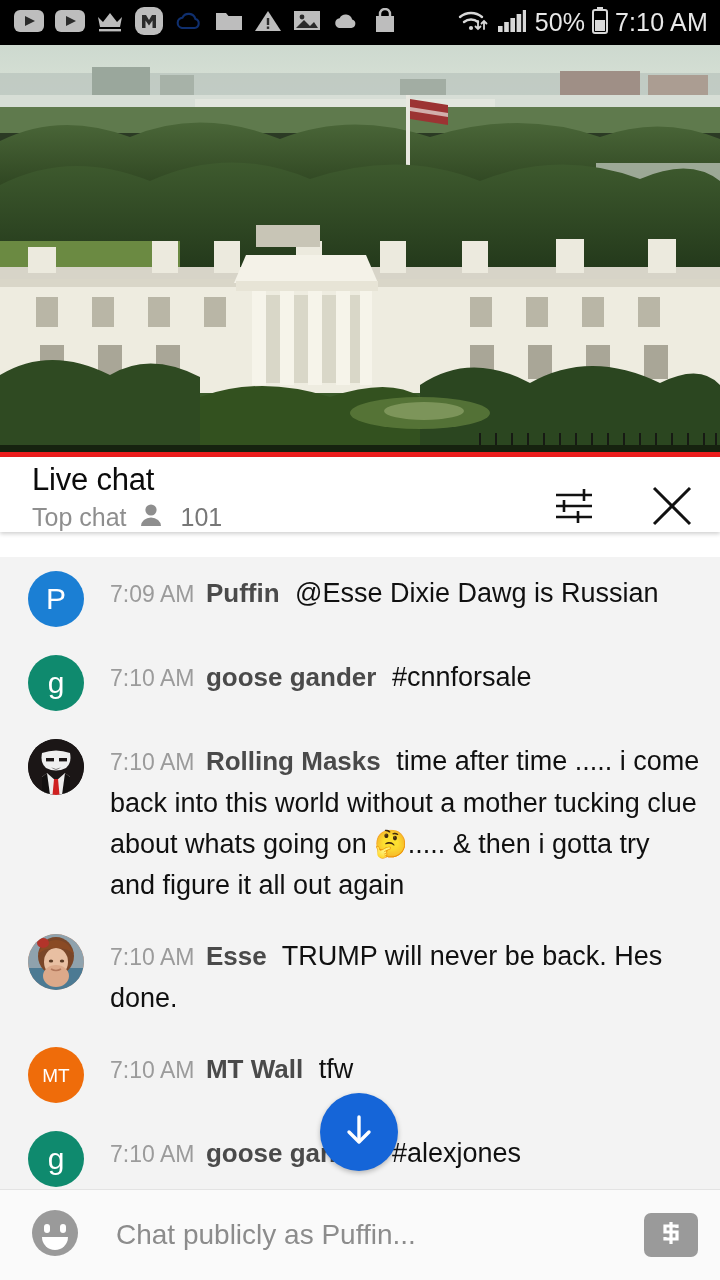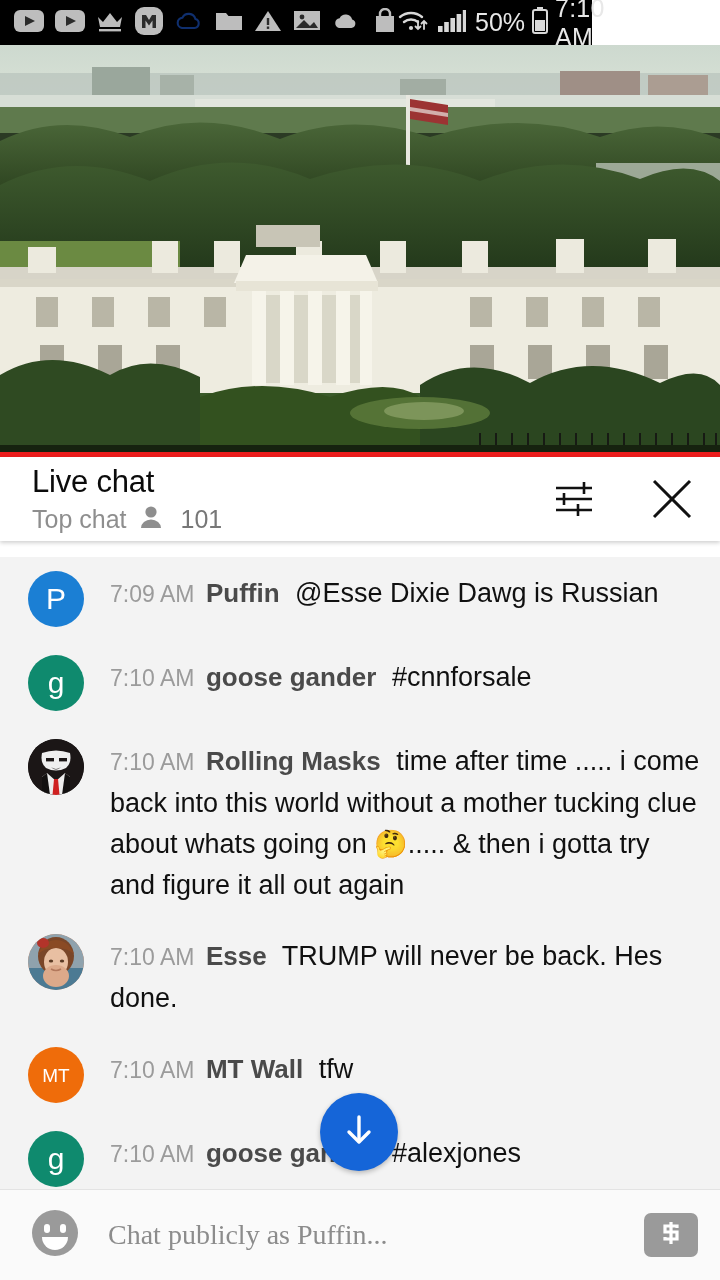--- a/index.html
+++ b/index.html
@@ -5,21 +5,21 @@
   * { margin:0; padding:0; box-sizing:border-box; }
   html,body{
     width:720px; height:1280px; overflow:hidden;
     font-family:"Liberation Sans", sans-serif;
     background:#ffffff;
   }
   #app{ position:relative; width:720px; height:1280px; }
 
   
   .statusbar{
-    position:absolute; top:0; left:0; width:592px; height:45px;
+    position:absolute; top:0; left:0; width:720px; height:45px;
     background:#000000; display:flex; align-items:center;
     padding:0 12px 0 14px;
   }
   .sb-left{ display:flex; align-items:center; gap:11px; }
   .sb-right{ margin-left:auto; display:flex; align-items:center; gap:6px; }
   .sb-icon{ display:block; }
   .sb-text{
     color:#e8e8e8; font-size:25px; letter-spacing:0.2px;
     font-family:"Liberation Sans", sans-serif;
   }
@@ -31,22 +31,22 @@
     overflow:hidden; background:#2b3a24;
   }
   .video svg{ display:block; width:720px; height:412px; }
   .progressbar{
     position:absolute; top:452px; left:0; width:720px; height:5px;
     background:#ec1c1c;
   }
 
   
   .chat-header{
-    position:absolute; top:457px; left:0; width:720px; height:84px;
-    background:#ffffff; display:flex; align-items:center;
+    position:absolute; top:457px; left:0; width:720px; height:75px;
+    background:#ffffff; display:flex; align-items:flex-end;
     padding:0 22px 0 32px;
     box-shadow:0 2px 4px rgba(0,0,0,0.18);
     z-index:5;
   }
   .ch-titles{ display:flex; flex-direction:column; justify-content:center; gap:4px;}
   .ch-title{ font-size:31px; color:#0b0b0b; line-height:36px; letter-spacing:-0.2px;}
   .ch-sub{ display:flex; align-items:center; gap:12px; }
   .ch-subtext{ font-size:25px; color:#8e8e8e; line-height:28px; }
   .ch-viewers{ display:flex; align-items:center; gap:18px;}
   .ch-count{ font-size:25px; color:#777777; }
@@ -93,22 +93,22 @@
 
   
   .inputbar{
     position:absolute; top:1189px; left:0; width:720px; height:91px;
     background:#fafafa; border-top:1px solid #e3e3e3;
     display:flex; align-items:center; padding:0 22px 0 30px;
     z-index:6;
   }
   .chat-input{
     flex:1; border:none; outline:none; background:transparent;
-    font-family:Liberation Serif, serif;
-    font-size:28px; color:#8c8c8c; margin-left:28px;
+    font-family:Liberation Sans, sans-serif;
+    font-size:28px; color:#8c8c8c; margin-left:36px;
   }
   .chat-input::placeholder{ color:#8c8c8c; opacity:1; }
   .superchat{
     width:54px; height:44px; border-radius:7px; background:#9a9a9a;
     display:flex; align-items:center; justify-content:center;
     margin-left:18px;
   }
 </style>
 </head>
 <body>

